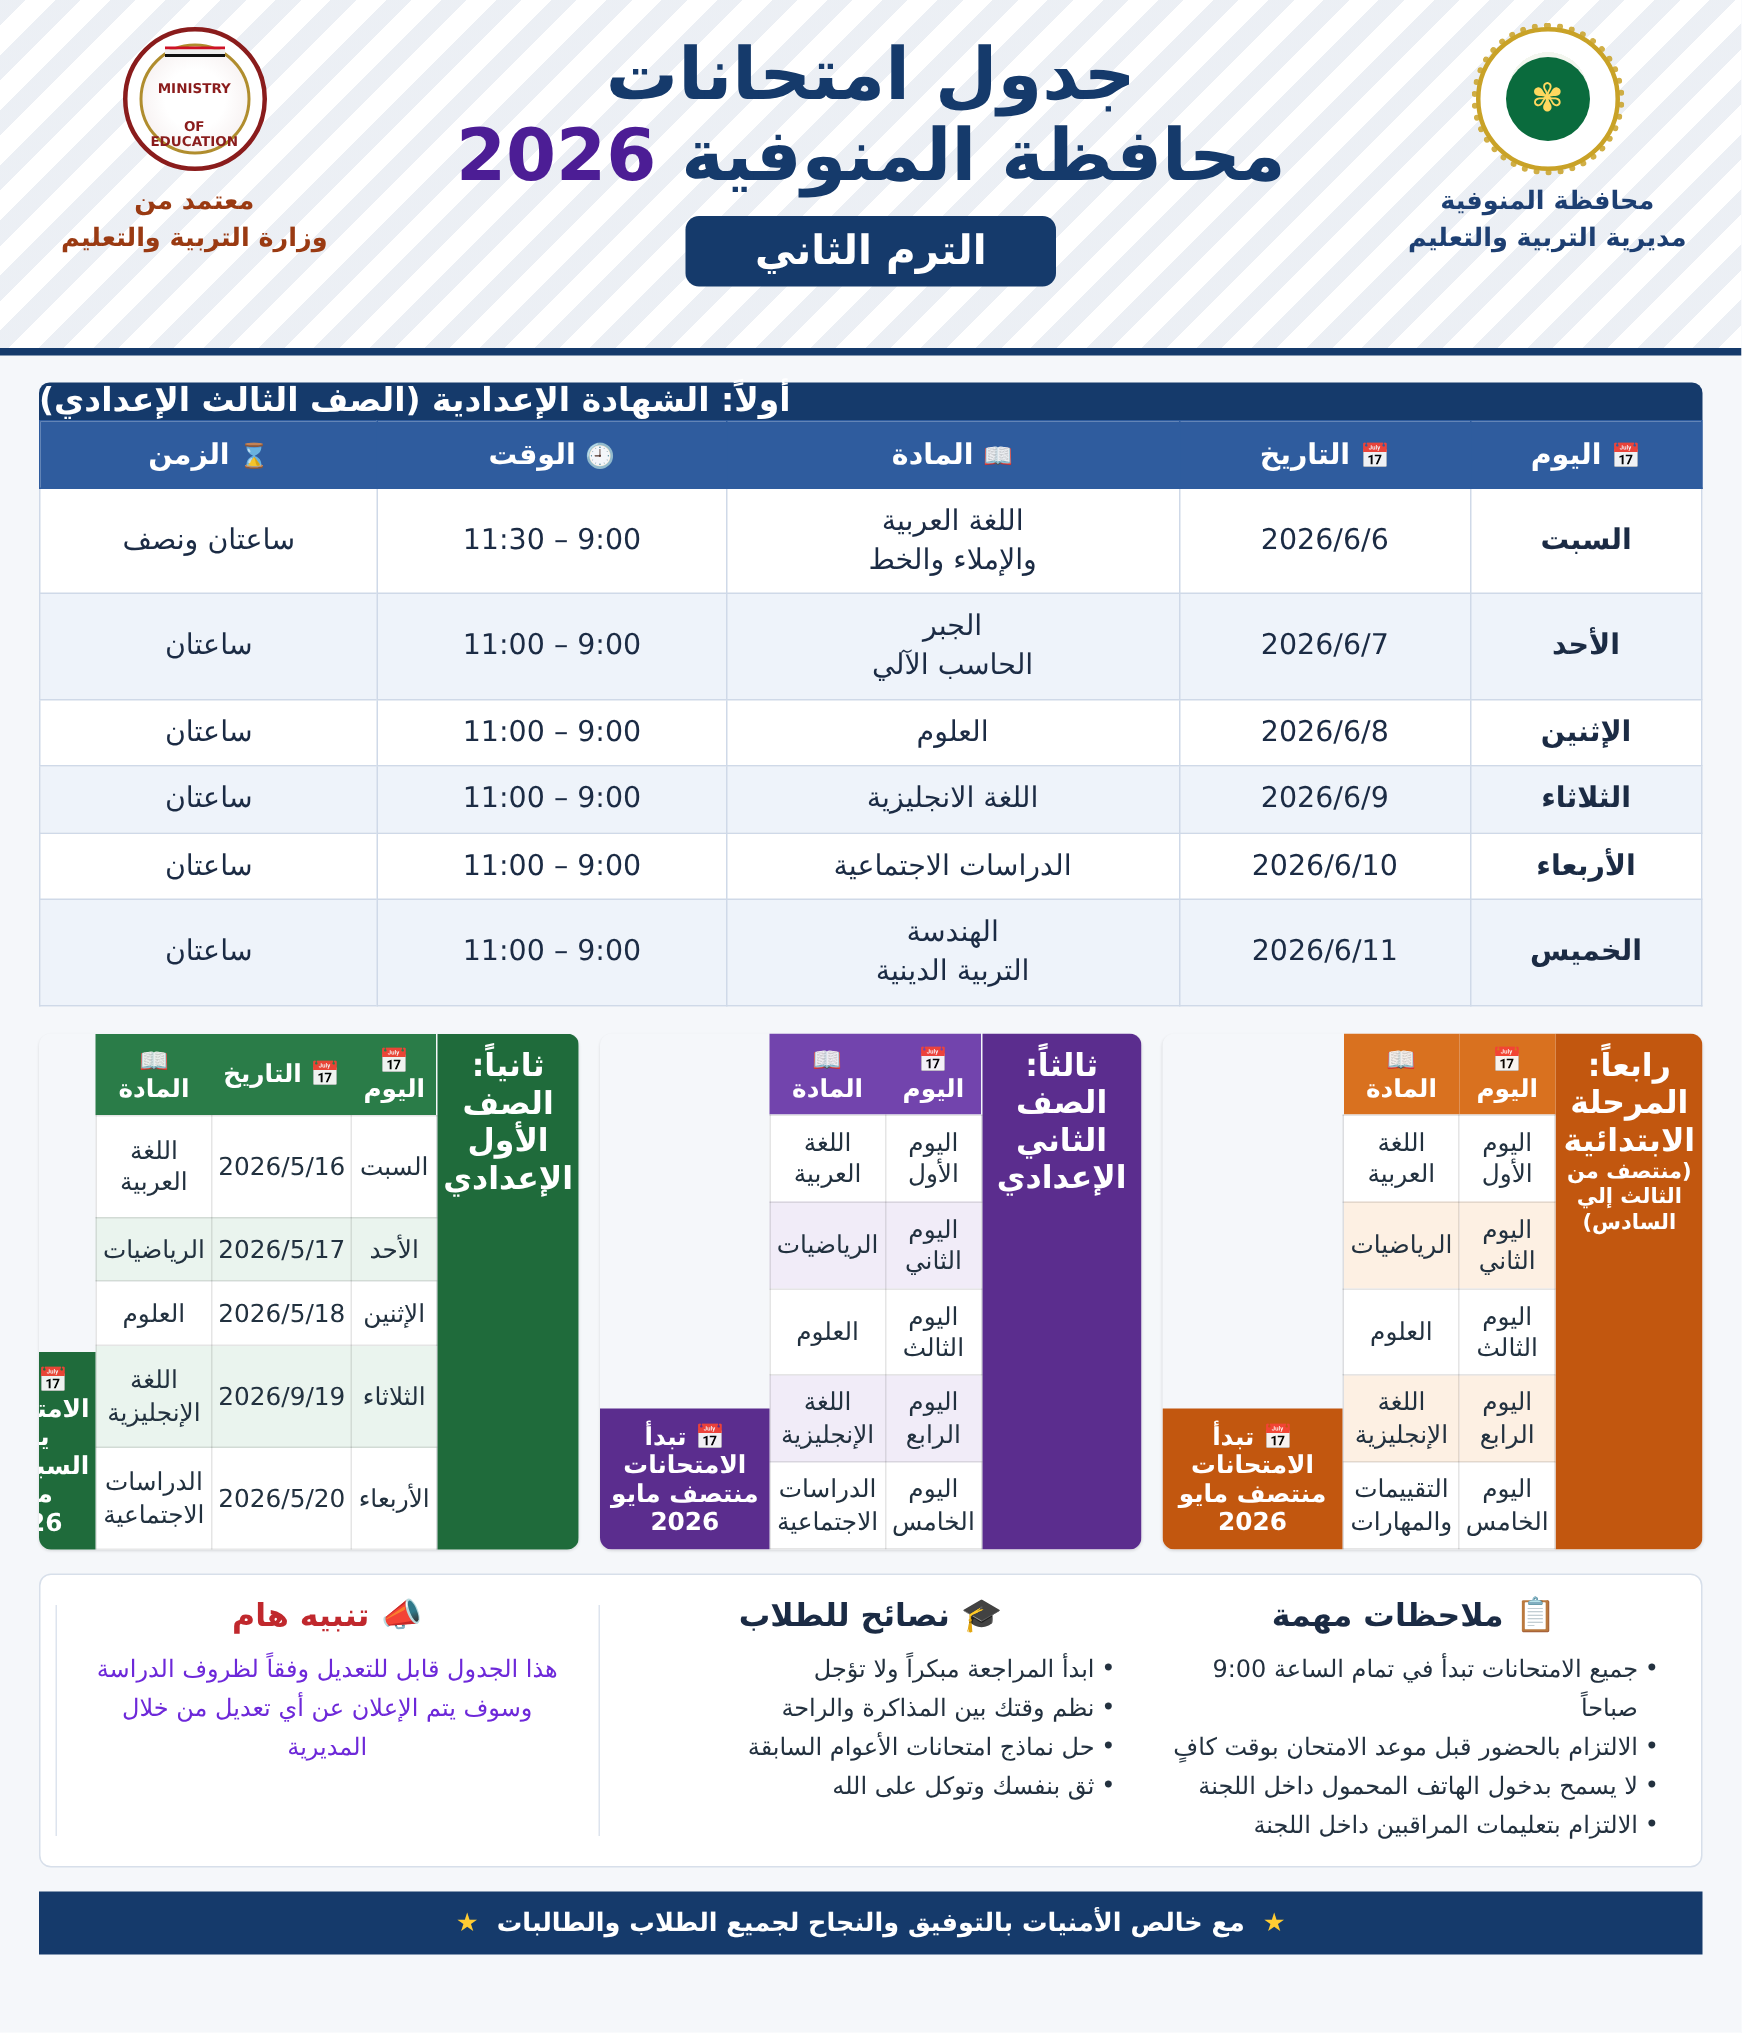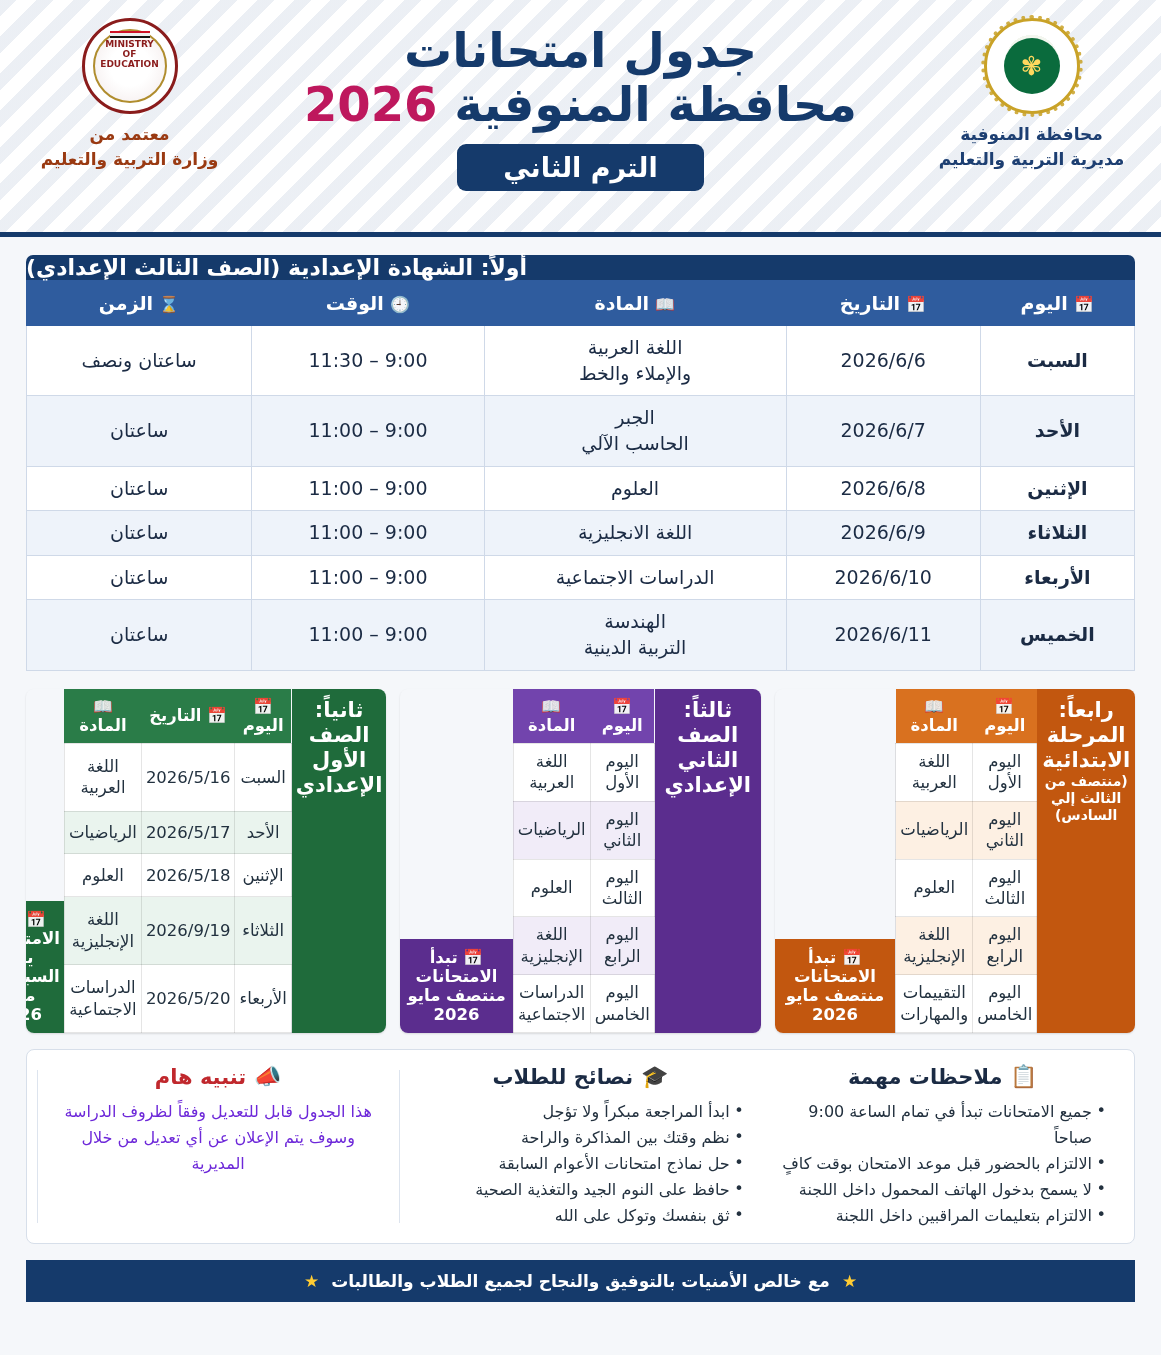--- a/index.html
+++ b/index.html
@@ -67,36 +67,36 @@
     opacity:.85;
   }
   .emblem.moe {
     background: #ffffff;
     border: 3px solid #8a1c1c;
   }
   .emblem.moe .inner {
     width: 74px; height: 74px; border-radius: 50%;
     background: radial-gradient(circle, #ffffff 0 40%, #f2e9e9 100%);
     border: 2px solid #b08d2e;
-    display:flex;align-items:center;justify-content:flex-start;
+    display:flex;align-items:center;justify-content:space-between;
     flex-direction:column;
     color:#8a1c1c;font-size:9px;line-height:1.1;font-weight:bold;
   }
   .flagbar { width: 40px; height: 7px; margin: 0 auto 2px auto; }
   .flagbar i { display:block; height: 2.3px; }
   .flagbar i.r { background:#ce1126; }
   .flagbar i.w { background:#eeeeee; }
   .flagbar i.b { background:#111111; }
 
   .title-center { flex: 1; text-align: center; padding-top: 14px; }
   .title-center h1 {
     font-size: 48px; font-weight: bold; color: #153a6b; line-height: 1.12;
     letter-spacing: -0.5px;
   }
-  .title-center h1 .red { color: #be185d; }
+  .title-center h1 .red { color: #4c1d95; }
   .term-pill {
     display: inline-block;
     margin-top: 12px;
     background: #153a6b;
     color: #ffffff;
     font-size: 27px;
     font-weight: bold;
     border-radius: 9px;
     padding: 8px 46px;
   }
@@ -526,21 +526,20 @@
 
       <div class="ncol tips">
         <h3>
           <span class="hicon">🎓</span>
           <span>نصائح للطلاب</span>
         </h3>
         <ul id="tips-list">
             <li>ابدأ المراجعة مبكراً ولا تؤجل</li>
             <li>نظم وقتك بين المذاكرة والراحة</li>
             <li>حل نماذج امتحانات الأعوام السابقة</li>
-            <li>حافظ على النوم الجيد والتغذية الصحية</li>
             <li>ثق بنفسك وتوكل على الله</li>
           </ul>
       </div>
 
       <div class="ncol warn">
         <h3>
           <span class="hicon">📣</span>
           <span>تنبيه هام</span>
         </h3>
         <p>هذا الجدول قابل للتعديل وفقاً لظروف الدراسة وسوف يتم الإعلان عن أي تعديل من خلال المديرية</p>

